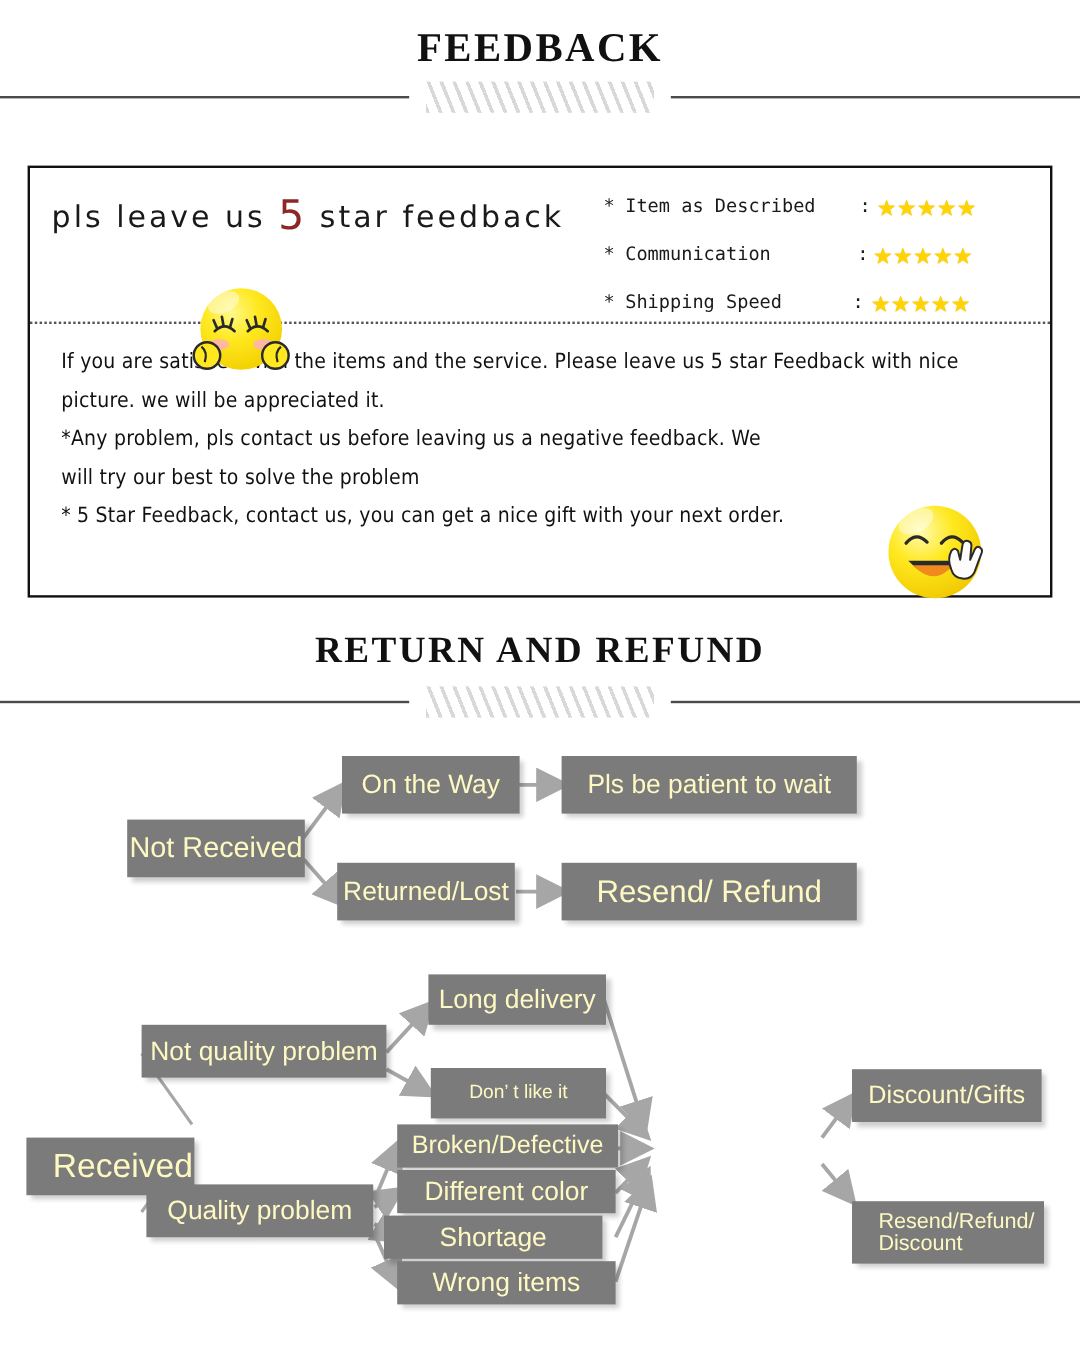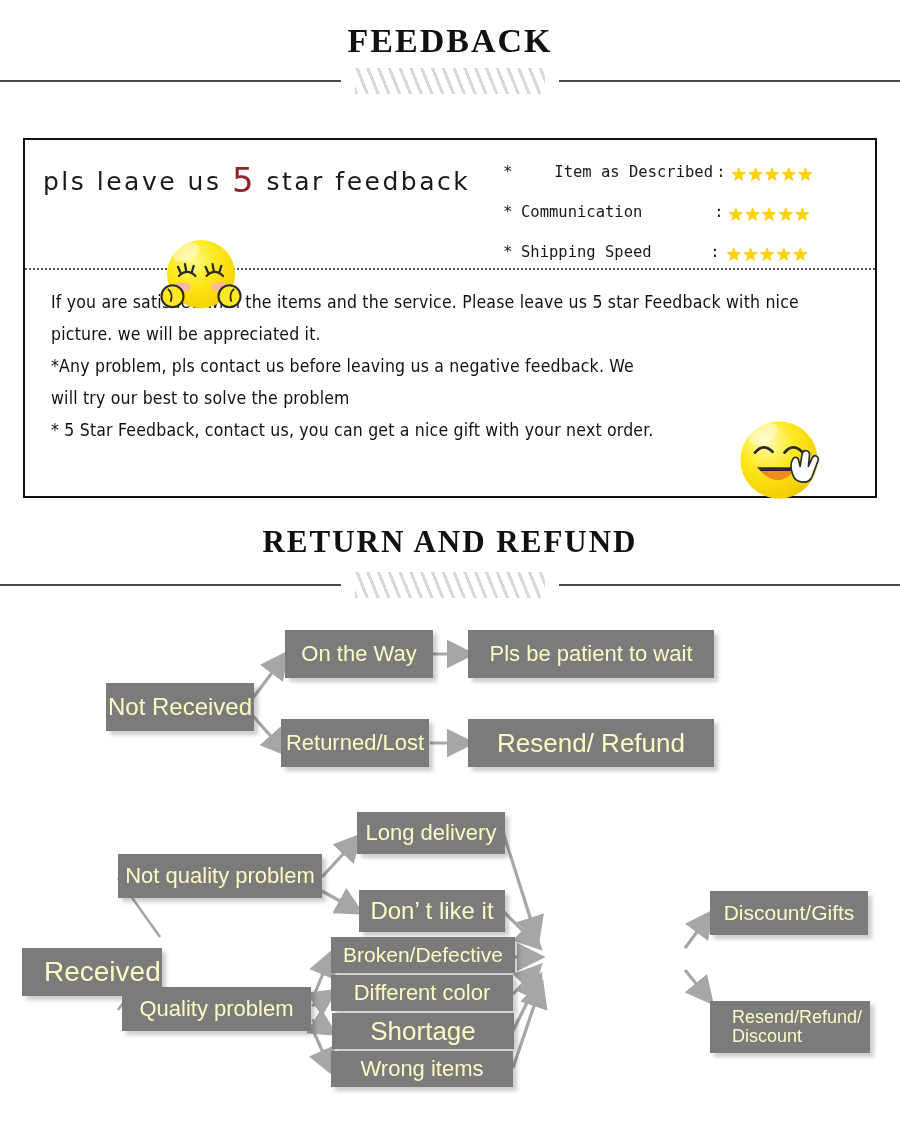--- a/index.html
+++ b/index.html
@@ -111,21 +111,21 @@
   .rating-name { display: inline-block; }
   .rating-colon{ width: 16px; text-align: center; }
   .stars {
     font-size: 26px;
     color: #ffd400;
     letter-spacing: 1px;
     line-height: 1;
     text-shadow: 0 0 1px #e0a800;
   }
   
-  .r0 .rating-name { width: 192px; text-align: right; }
+  .r0 .rating-name { width: 192px; }
   .r1 .rating-name { width: 190px; }
   .r2 .rating-name { width: 186px; }
   .r0 .stars { margin-left: 2px; }
   .r1 .stars { margin-left: 1px; }
   .r2 .stars { margin-left: 3px; }
 
   
   #feedback-body {
     position: relative;
     padding: 16px 24px 0 26px;
@@ -343,23 +343,23 @@
   <div class="node center" style="left:285px; top:30px; width:148px; height:48px; font-size:22px;">On the Way</div>
   <div class="node center" style="left:468px; top:30px; width:246px; height:48px; font-size:22px;">Pls be patient to wait</div>
   <div class="node center" style="left:281px; top:119px; width:148px; height:48px; font-size:22px;">Returned/Lost</div>
   <div class="node center" style="left:468px; top:119px; width:246px; height:48px; font-size:26px;">Resend/ Refund</div>
 
   <div class="node left" style="left:22px; top:320px; width:140px; height:48px; font-size:28px;">Received</div>
   <div class="node center" style="left:118px; top:254px; width:204px; height:44px; font-size:22px;">Not quality problem</div>
   <div class="node center" style="left:122px; top:387px; width:189px; height:44px; font-size:22px;">Quality problem</div>
 
   <div class="node center" style="left:357px; top:212px; width:148px; height:42px; font-size:22px;">Long delivery</div>
-  <div class="node center" style="left:359px; top:290px; width:146px; height:42px; font-size:24px;">Don’  t like it</div>
+  <div class="node center" style="left:359px; top:290px; width:146px; height:42px; font-size:16px;">Don’  t like it</div>
   <div class="node center" style="left:331px; top:337px; width:184px; height:36px; font-size:21px;">Broken/Defective</div>
   <div class="node center" style="left:331px; top:375px; width:182px; height:36px; font-size:22px;">Different color</div>
-  <div class="node center" style="left:332px; top:413px; width:182px; height:36px; font-size:26px;">Shortage</div>
+  <div class="node center" style="left:320px; top:413px; width:182px; height:36px; font-size:22px;">Shortage</div>
   <div class="node center" style="left:331px; top:451px; width:182px; height:36px; font-size:22px;">Wrong items</div>
 
   <div class="node center" style="left:710px; top:291px; width:158px; height:44px; font-size:21px;">Discount/Gifts</div>
   <div class="node left" style="left:710px; top:373px; width:160px; height:52px; font-size:18px; white-space:pre-line;">Resend/Refund/
 Discount</div>
 
 </div>
 
 </body></html>

